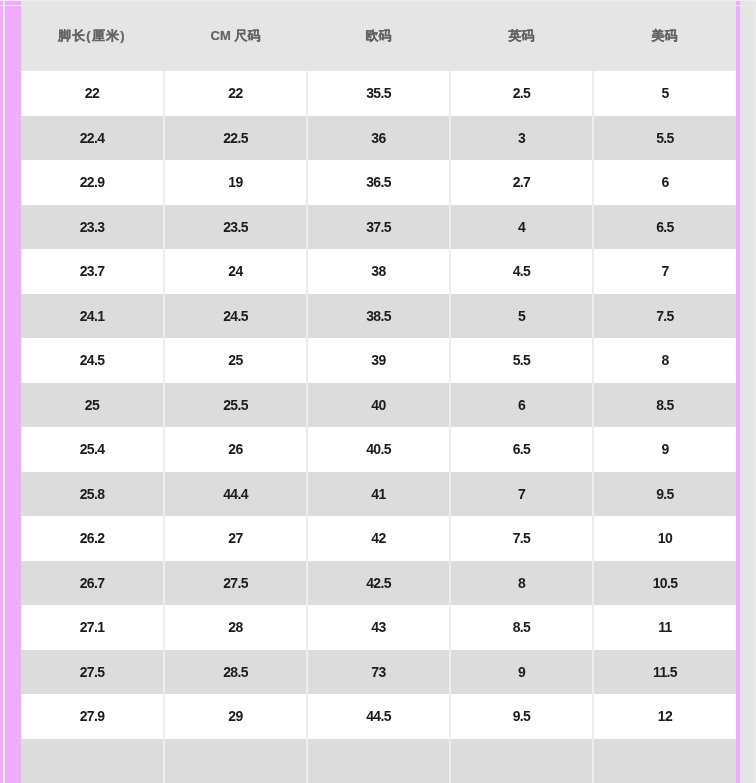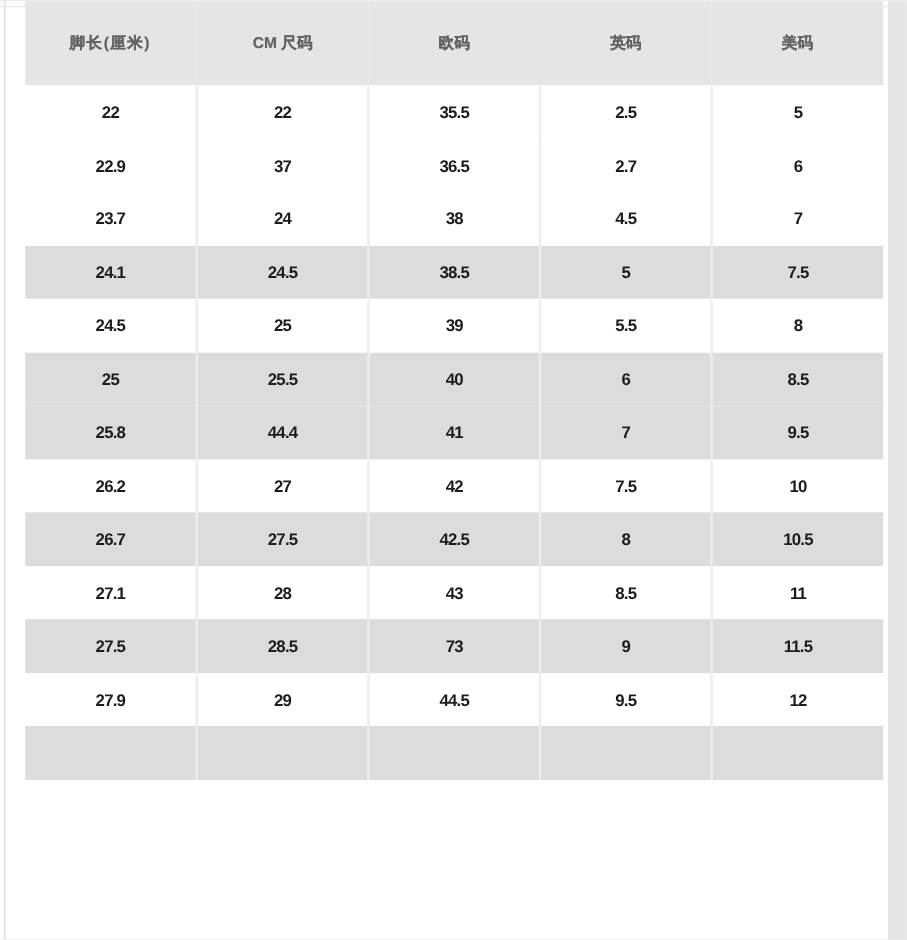--- a/index.html
+++ b/index.html
@@ -11,21 +11,21 @@
     background: #e5e5e5;
   }
   body {
     font-family: "Liberation Sans", sans-serif;
     -webkit-font-smoothing: antialiased;
   }
   .page {
     position: relative;
     width: 740px;
     height: 783px;
-    background: #ffffff;
+    background: #f0abfc;
   }
   .edge-top {
     position: absolute; left: 0; top: 0; width: 756px; height: 1px;
     background: #ededed; z-index: 3;
   }
   .edge-rule {
     position: absolute; left: 0; top: 5px; width: 756px; height: 1px;
     background: #e8e8e8; z-index: 3;
   }
   .edge-left {
@@ -101,26 +101,40 @@
       </tr>
     </thead>
     <tbody>
         <tr class="odd">
           <td>22</td>
           <td>22</td>
           <td>35.5</td>
           <td>2.5</td>
           <td>5</td>
         </tr>
+        <tr class="even">
+          <td>22.4</td>
+          <td>22.5</td>
+          <td>36</td>
+          <td>3</td>
+          <td>5.5</td>
+        </tr>
         <tr class="odd">
           <td>22.9</td>
-          <td>37</td>
+          <td>19</td>
           <td>36.5</td>
           <td>2.7</td>
           <td>6</td>
+        </tr>
+        <tr class="even">
+          <td>23.3</td>
+          <td>23.5</td>
+          <td>37.5</td>
+          <td>4</td>
+          <td>6.5</td>
         </tr>
         <tr class="odd">
           <td>23.7</td>
           <td>24</td>
           <td>38</td>
           <td>4.5</td>
           <td>7</td>
         </tr>
         <tr class="even">
           <td>24.1</td>
@@ -136,20 +150,27 @@
           <td>5.5</td>
           <td>8</td>
         </tr>
         <tr class="even">
           <td>25</td>
           <td>25.5</td>
           <td>40</td>
           <td>6</td>
           <td>8.5</td>
         </tr>
+        <tr class="odd">
+          <td>25.4</td>
+          <td>26</td>
+          <td>40.5</td>
+          <td>6.5</td>
+          <td>9</td>
+        </tr>
         <tr class="even">
           <td>25.8</td>
           <td>44.4</td>
           <td>41</td>
           <td>7</td>
           <td>9.5</td>
         </tr>
         <tr class="odd">
           <td>26.2</td>
           <td>27</td>

